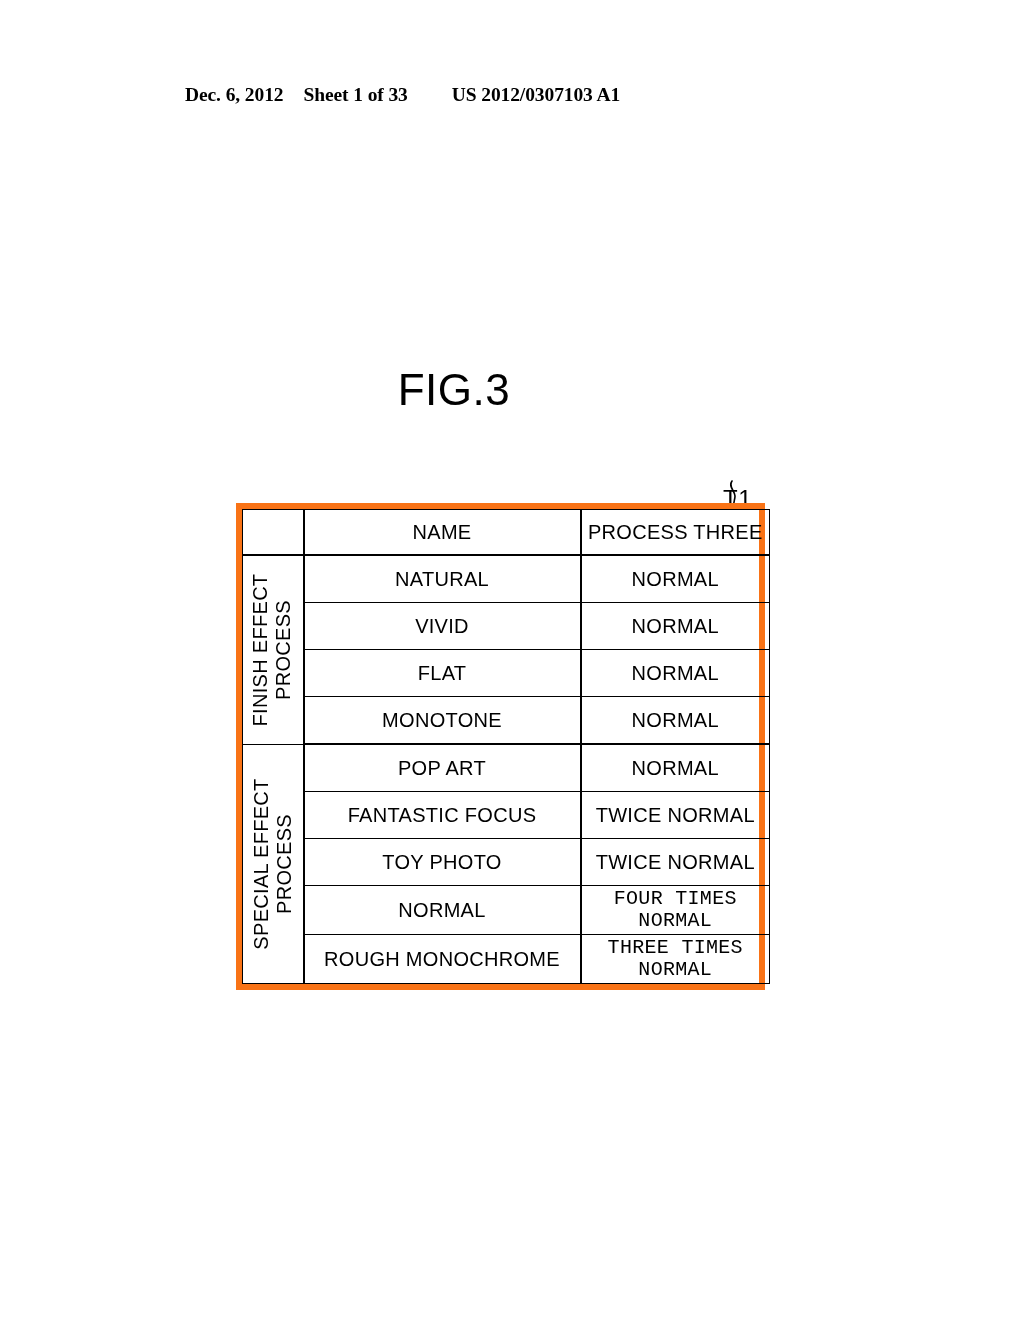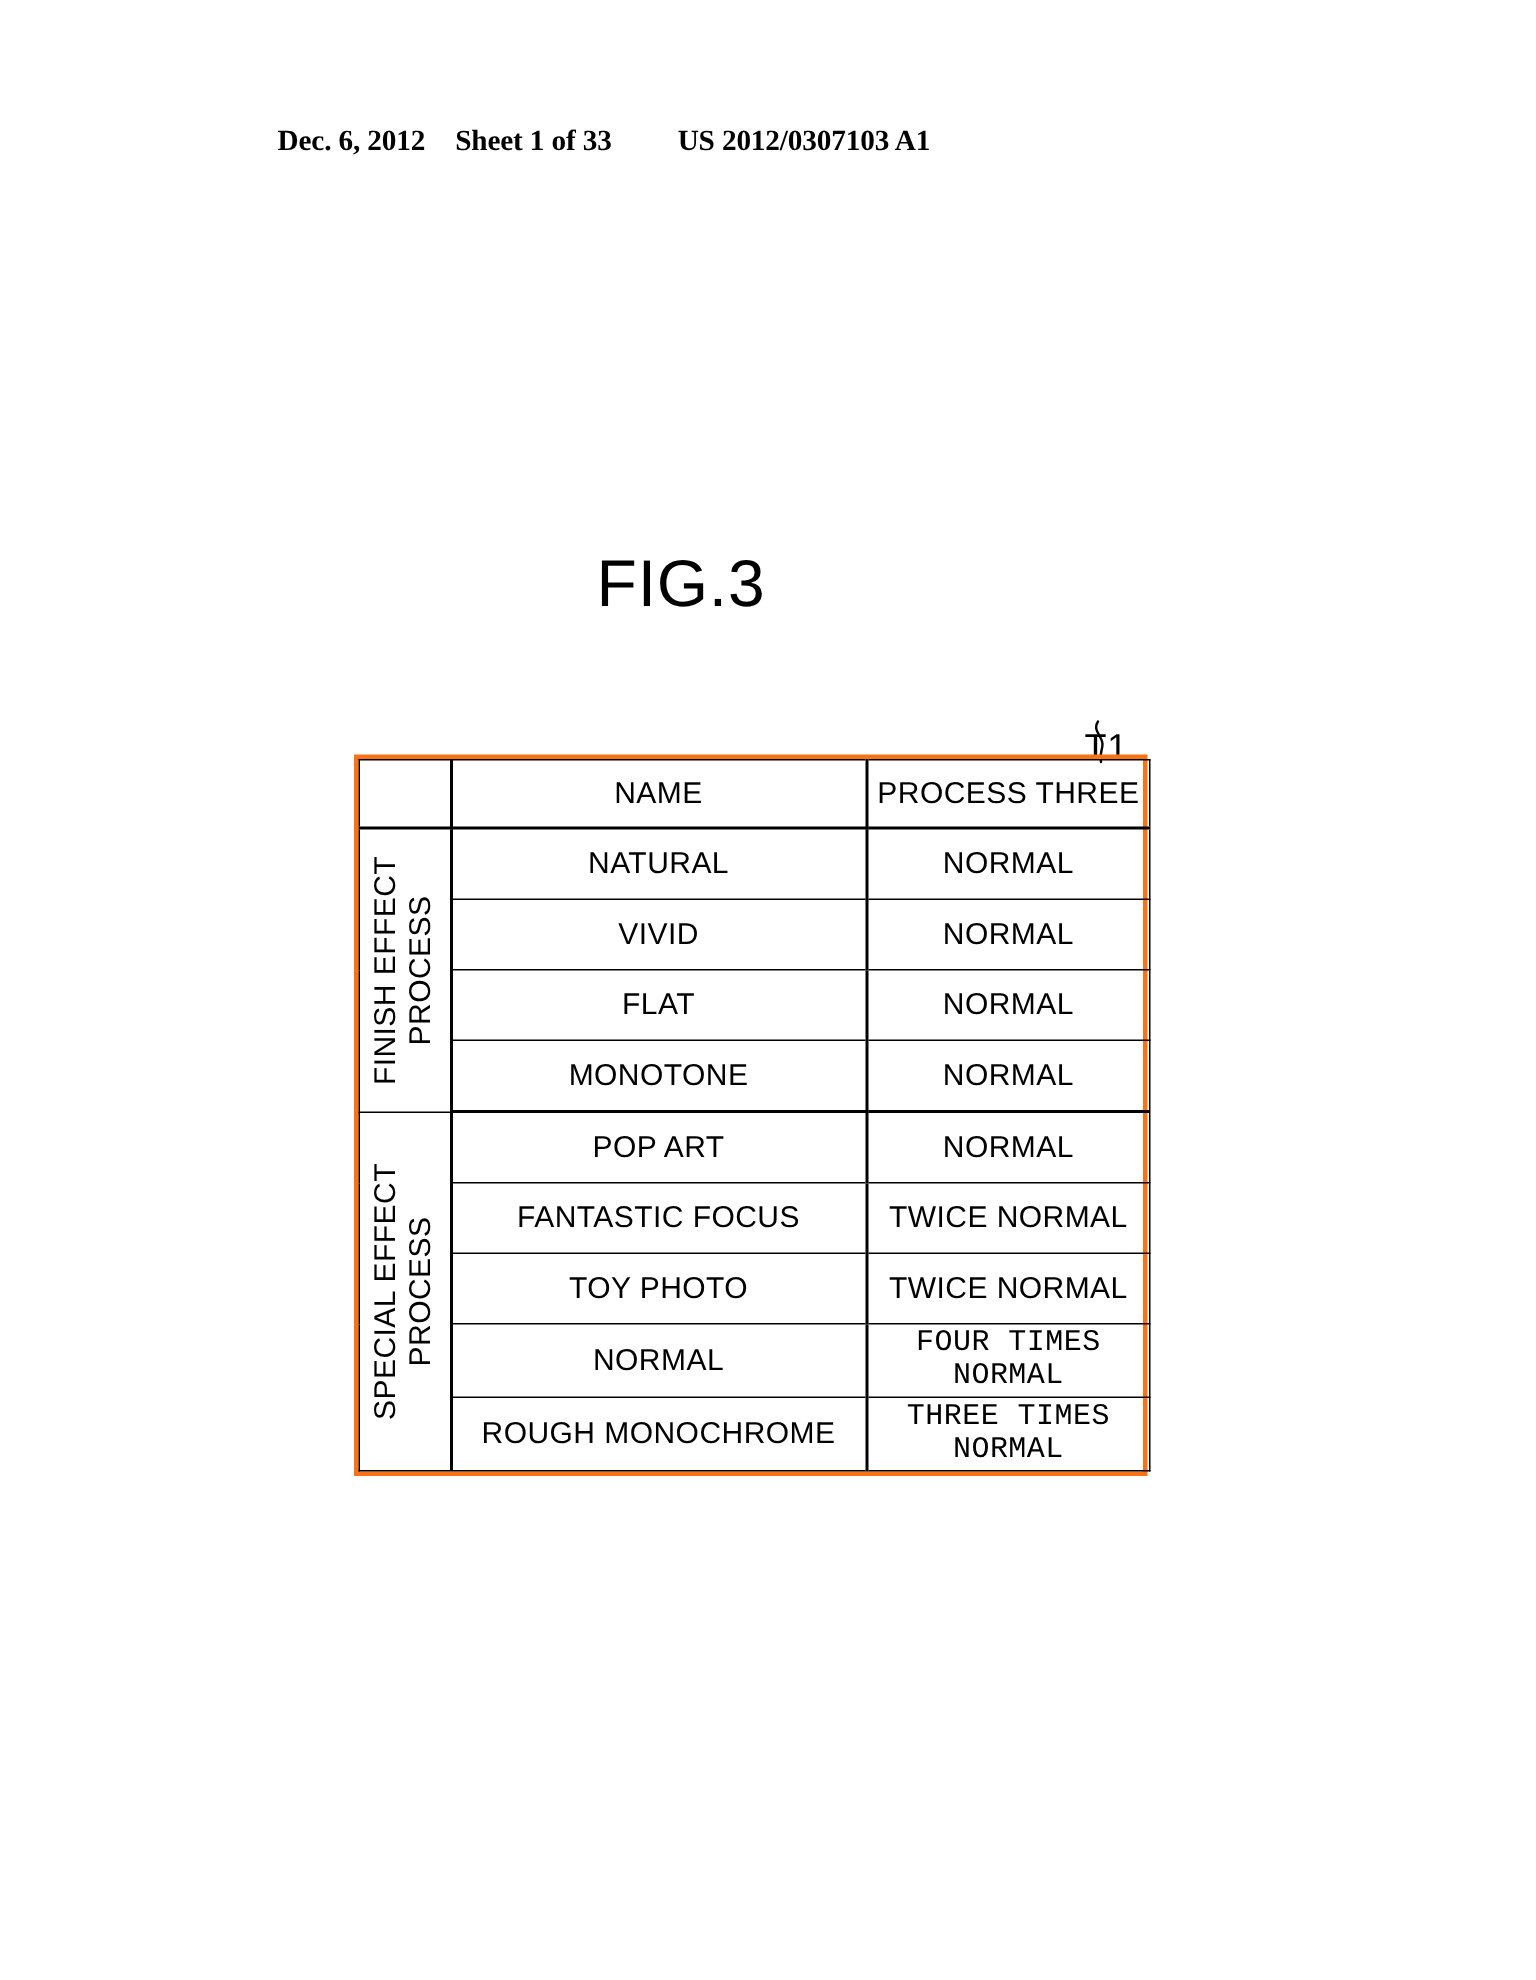--- a/index.html
+++ b/index.html
@@ -63,21 +63,21 @@
     width: 36px;
     height: 30px;
   }
 
   
   .fig-table {
     position: absolute;
     left: 236px;
     top: 503px;
     width: 529px;
-    border: 3px solid #f97316;
+    border: 6px solid #f97316;
     border-collapse: collapse;
     box-sizing: border-box;
   }
   .fig-table table {
     border-collapse: collapse;
     width: 100%;
     table-layout: fixed;
   }
   .fig-table td {
     border: 1px solid #000;

